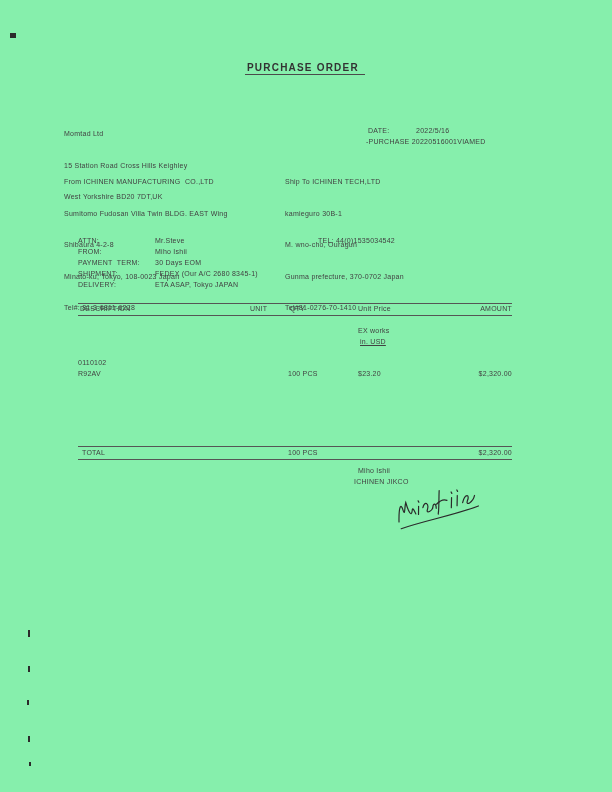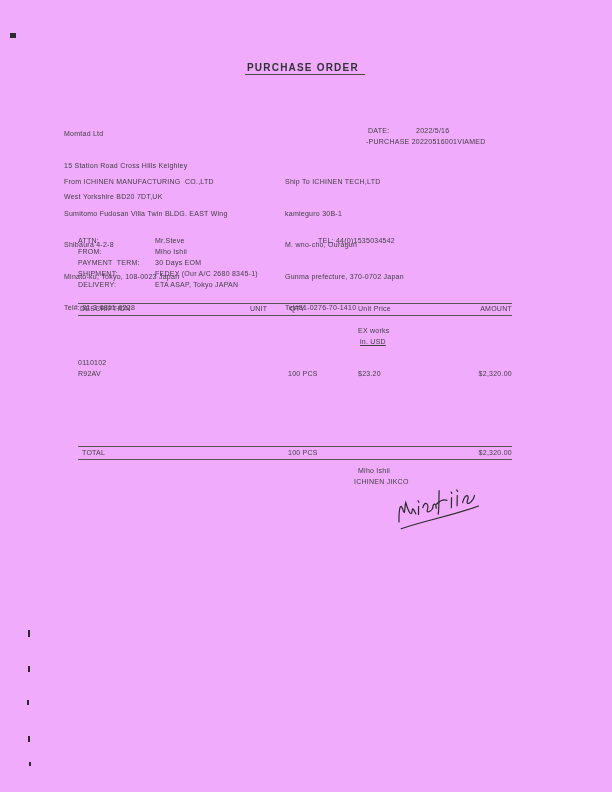--- a/index.html
+++ b/index.html
@@ -1,20 +1,20 @@
 <!DOCTYPE html>
 <html><head>
 <meta charset="utf-8">
 <style>
   * { margin:0; padding:0; box-sizing:border-box; }
   html,body { background:#ffffff; }
   body { font-family:"Liberation Sans", sans-serif; }
   .page {
     position:relative; width:612px; height:792px;
-    background:#f0abfc; overflow:hidden; color:#424242;padding-left:22px;
+    background:#86efac; overflow:hidden; color:#424242;padding-left:22px;
   }
   .t { position:absolute; font-size:7px; letter-spacing:0.25px; white-space:pre; line-height:10.5px; }
   .block div { line-height:10.5px; }
   .title {
     position:absolute; font-size:10px; font-weight:bold; letter-spacing:1.2px;
     color:#333; border-bottom:1px solid #4a4a4a; padding:0 6px 1px 2px;
   }
   .hline { position:absolute; height:1px; background:#555; }
   .right { text-align:right; }
   .u { text-decoration:underline; }

